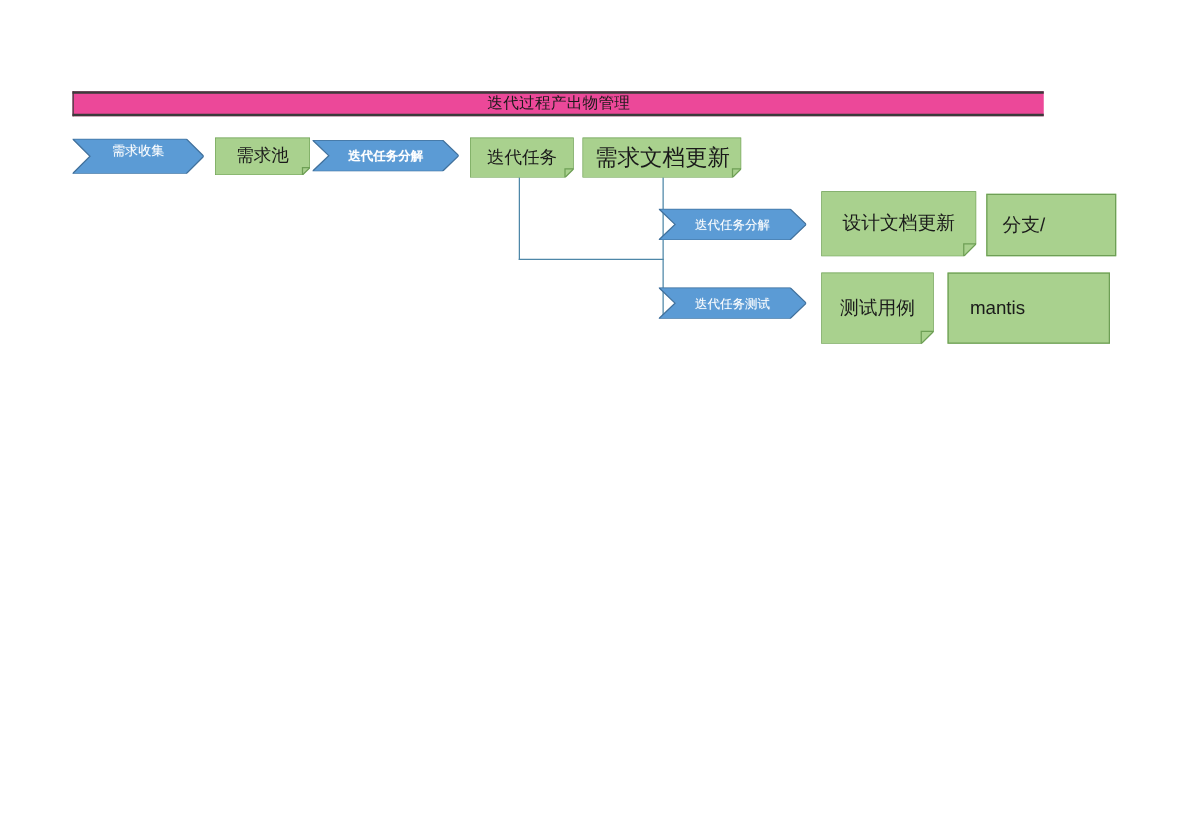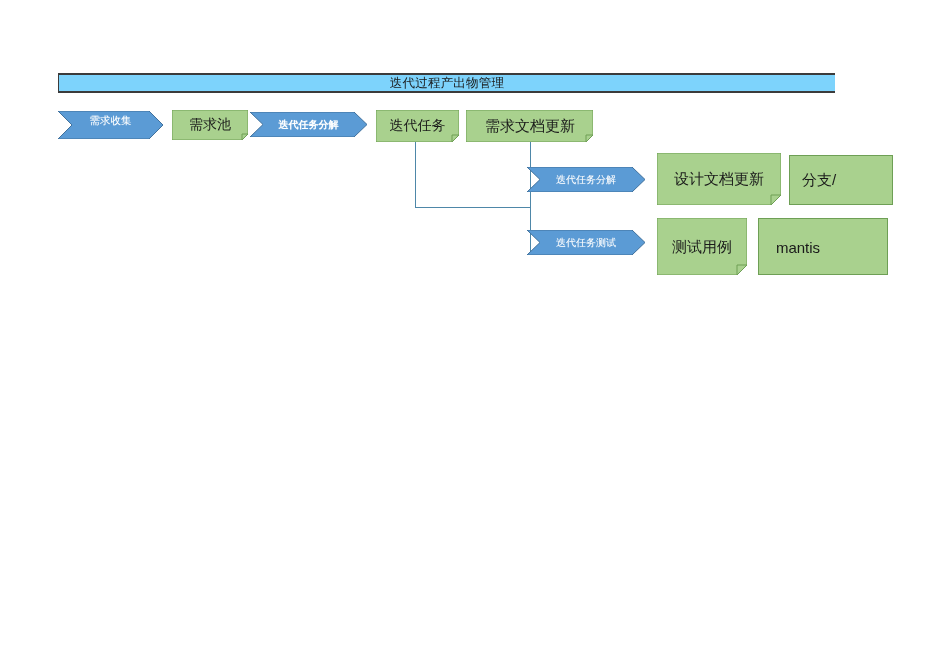--- a/index.html
+++ b/index.html
@@ -23,21 +23,21 @@
     overflow: hidden;
   }
 
   
   .title-banner {
     position: absolute;
     left: 58px;
     top: 73px;
     width: 777px;
     height: 20px;
-    background: #7dd3fc;
+    background: #ec4899;
     border-top: 2px solid #3B3B3B;
     border-bottom: 2px solid #3B3B3B;
     border-left: 1px solid #3B3B3B;
     box-sizing: border-box;
   }
   .title-banner-text {
     position: absolute;
     left: 0; right: 0;
     top: 50%;
     transform: translateY(-50%);
@@ -156,21 +156,21 @@
   </div>
 
   <div class="docshape" style="left:376px; top:110px; width:83px; height:32px; font-size:14px;">
     <svg width="83" height="32" viewBox="0 0 83 32">
       <polygon points="0,0 83,0 83,25 76,32 0,32" fill="#A9D18E" stroke="#6E9F55" stroke-width="1"></polygon>
       <polyline points="83,25 76,25 76,32" fill="none" stroke="#6E9F55" stroke-width="1"></polyline>
     </svg>
     <div class="doc-label">迭代任务</div>
   </div>
 
-  <div class="docshape" style="left:466px; top:110px; width:128px; height:32px; font-size:15px;">
+  <div class="docshape" style="left:466px; top:110px; width:128px; height:32px; font-size:18px;">
     <svg width="127" height="32" viewBox="0 0 127 32">
       <polygon points="0,0 127,0 127,25 120,32 0,32" fill="#A9D18E" stroke="#6E9F55" stroke-width="1"></polygon>
       <polyline points="127,25 120,25 120,32" fill="none" stroke="#6E9F55" stroke-width="1"></polyline>
     </svg>
     <div class="doc-label">需求文档更新</div>
   </div>
 
   <div class="chevron" style="left:527px; top:167px; width:118px; height:25px; font-size:10px;">
     <svg width="118" height="25" viewBox="0 0 118 25">
       <polygon points="0,0 105,0 118,12.5 105,25 0,25 13,12.5" fill="#5B9BD5" stroke="#41719C" stroke-width="1"></polygon>

